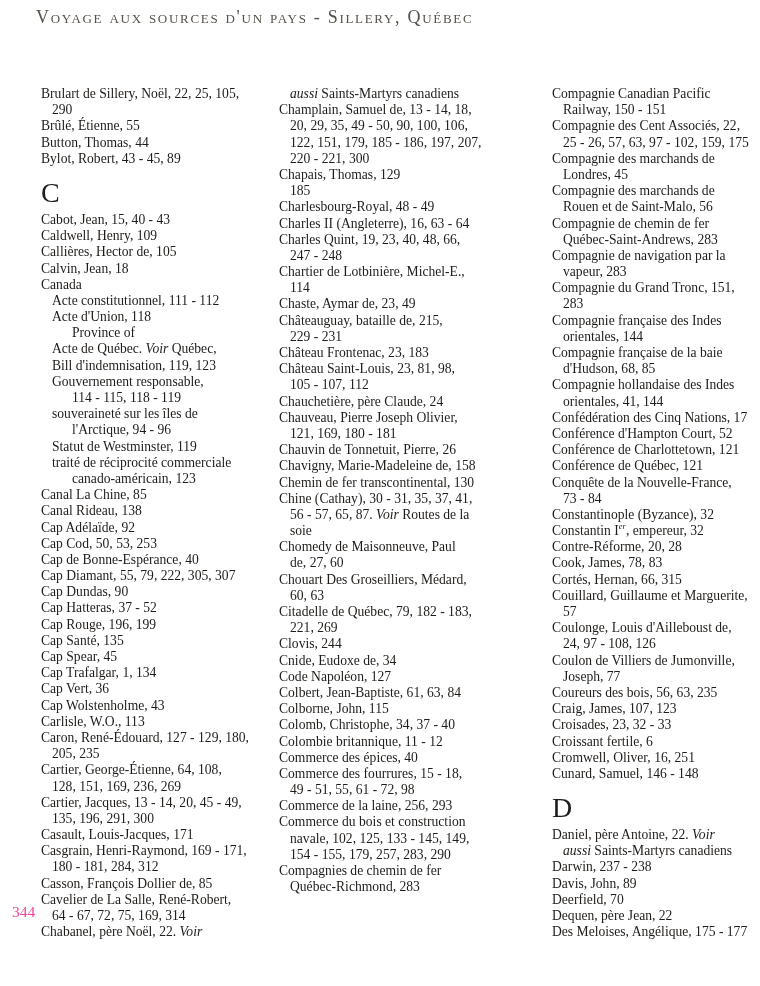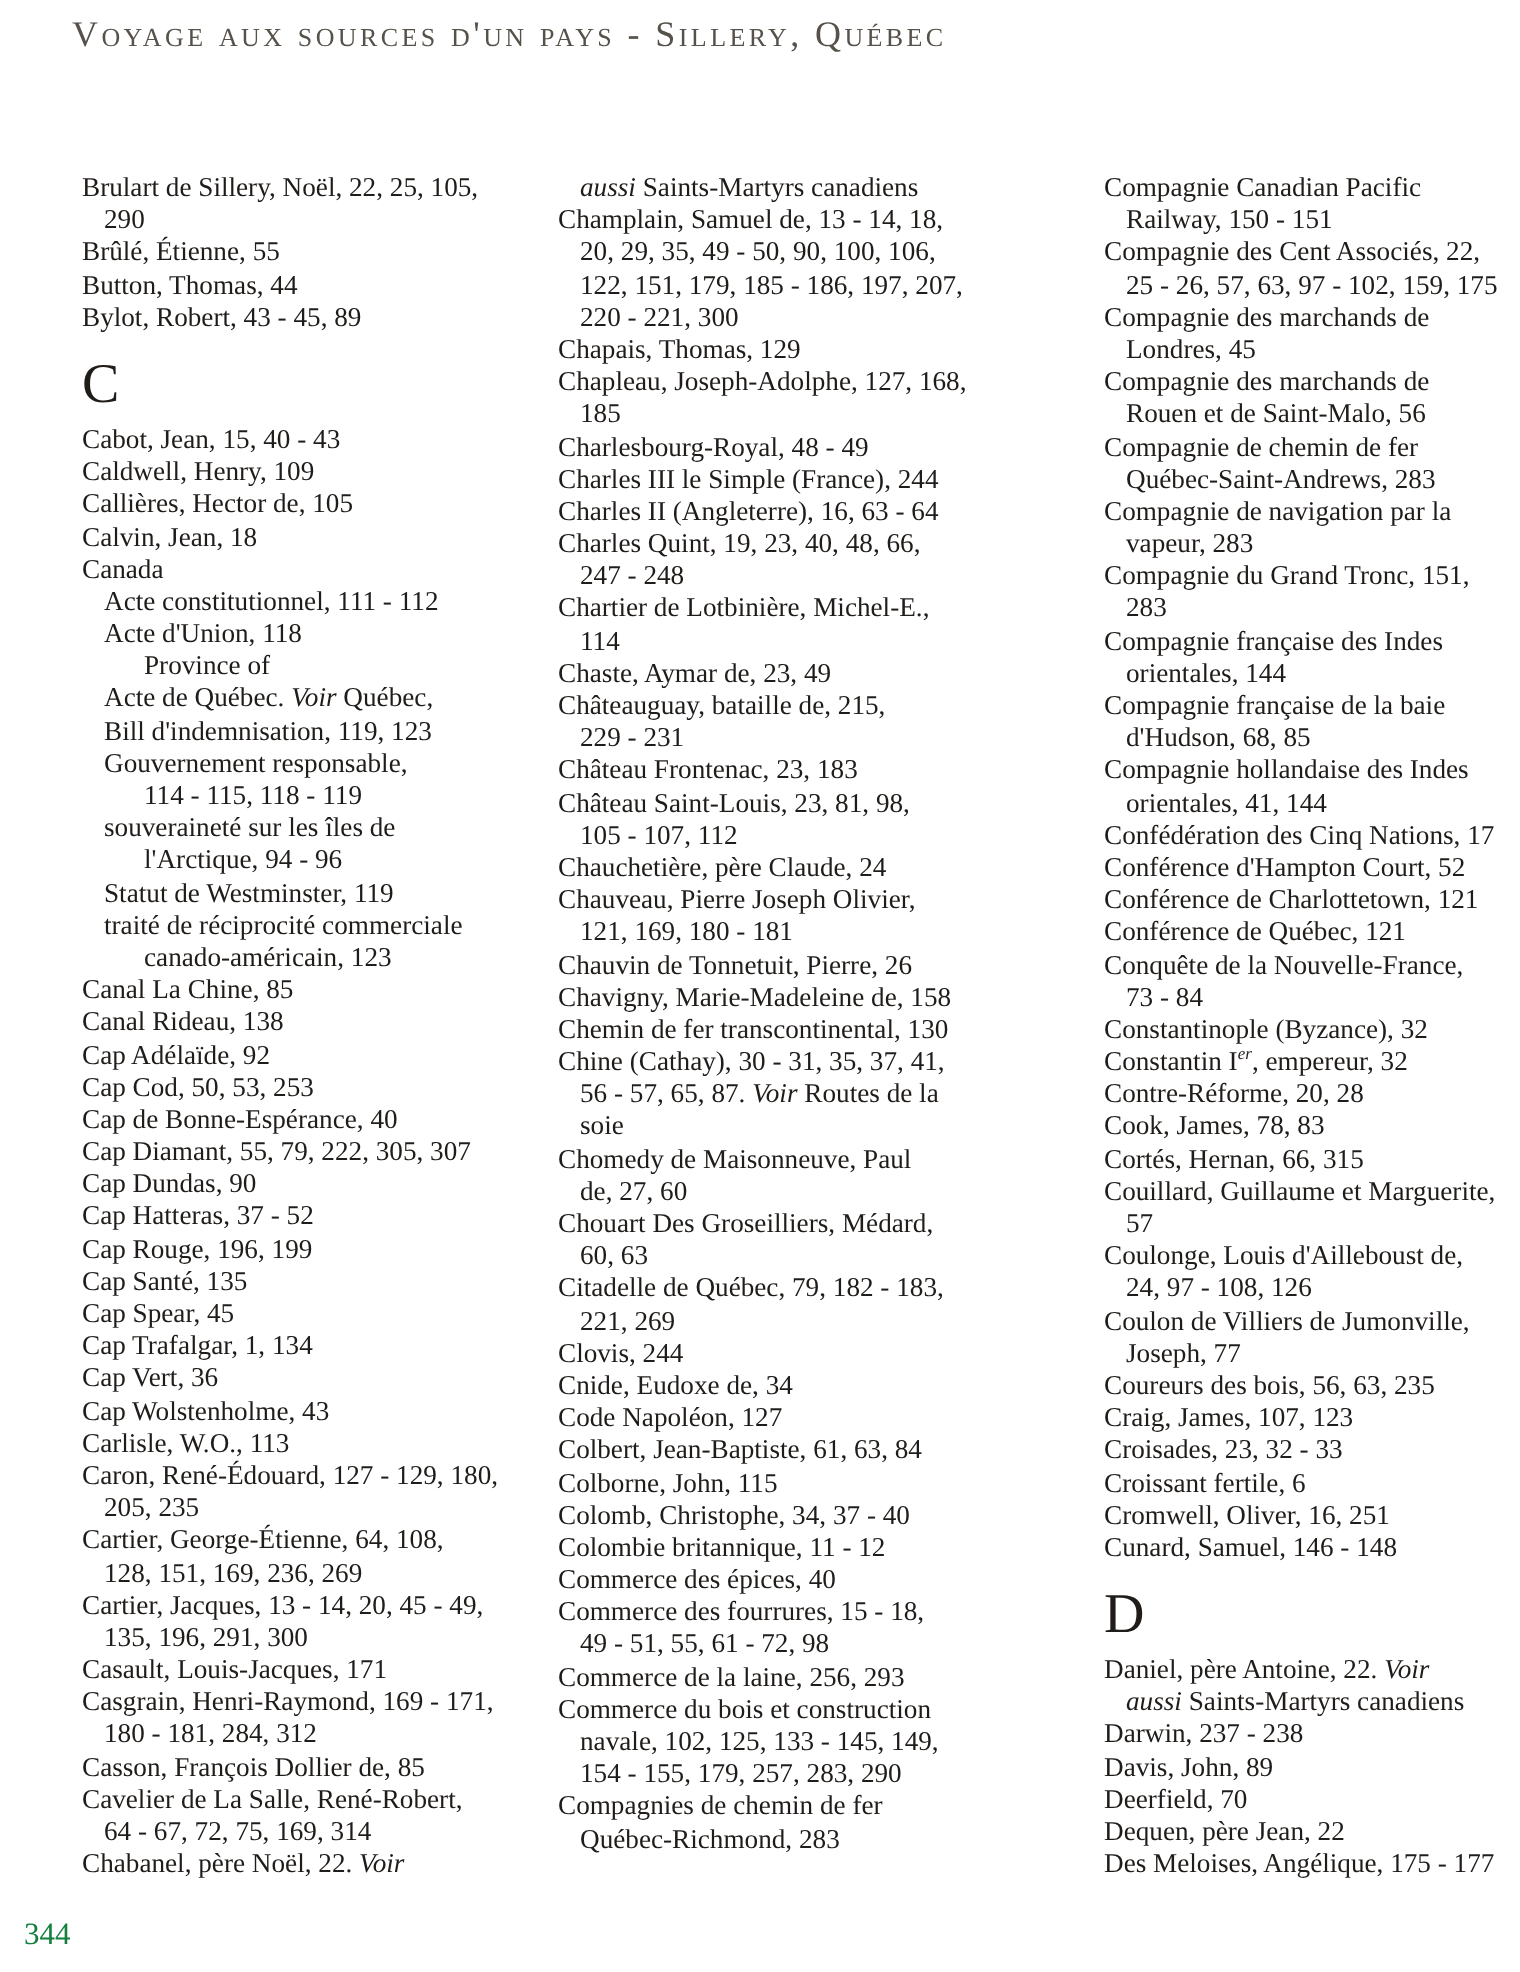--- a/index.html
+++ b/index.html
@@ -46,23 +46,23 @@
     line-height: 52px;
     font-size: 28px;
     font-weight: normal;
     letter-spacing: 0.5px;
   }
   .line i { font-style: italic; }
   .line sup { font-size: 8.5px; vertical-align: super; line-height: 0; font-style: italic; }
   .page-number {
     position: absolute;
     left: 12px;
-    top: 959px;
+    top: 903px;
     font-size: 15.5px;
-    color: #15803d;
+    color: #ec4899;
   }
 </style>
 </head>
 <body>
 
 <div class="page">
   <div class="running-header">Voyage aux sources d'un pays - Sillery, Québec</div>
 
   <div id="columns">
       <div class="col col-1">
@@ -118,24 +118,22 @@
         <div class="line ind-1">64 - 67, 72, 75, 169, 314</div>
         <div class="line">Chabanel, père Noël, 22. <i>Voir</i></div>
       </div>
       <div class="col col-2">
         <div class="line ind-1"><i>aussi</i> Saints-Martyrs canadiens</div>
         <div class="line">Champlain, Samuel de, 13 - 14, 18,</div>
         <div class="line ind-1">20, 29, 35, 49 - 50, 90, 100, 106,</div>
         <div class="line ind-1">122, 151, 179, 185 - 186, 197, 207,</div>
         <div class="line ind-1">220 - 221, 300</div>
         <div class="line">Chapais, Thomas, 129</div>
-        <div class="line">Chapleau, Joseph-Adolphe, 127, 168,</div>
         <div class="line ind-1">185</div>
         <div class="line">Charlesbourg-Royal, 48 - 49</div>
-        <div class="line">Charles III le Simple (France), 244</div>
         <div class="line">Charles II (Angleterre), 16, 63 - 64</div>
         <div class="line">Charles Quint, 19, 23, 40, 48, 66,</div>
         <div class="line ind-1">247 - 248</div>
         <div class="line">Chartier de Lotbinière, Michel-E.,</div>
         <div class="line ind-1">114</div>
         <div class="line">Chaste, Aymar de, 23, 49</div>
         <div class="line">Châteauguay, bataille de, 215,</div>
         <div class="line ind-1">229 - 231</div>
         <div class="line">Château Frontenac, 23, 183</div>
         <div class="line">Château Saint-Louis, 23, 81, 98,</div>

